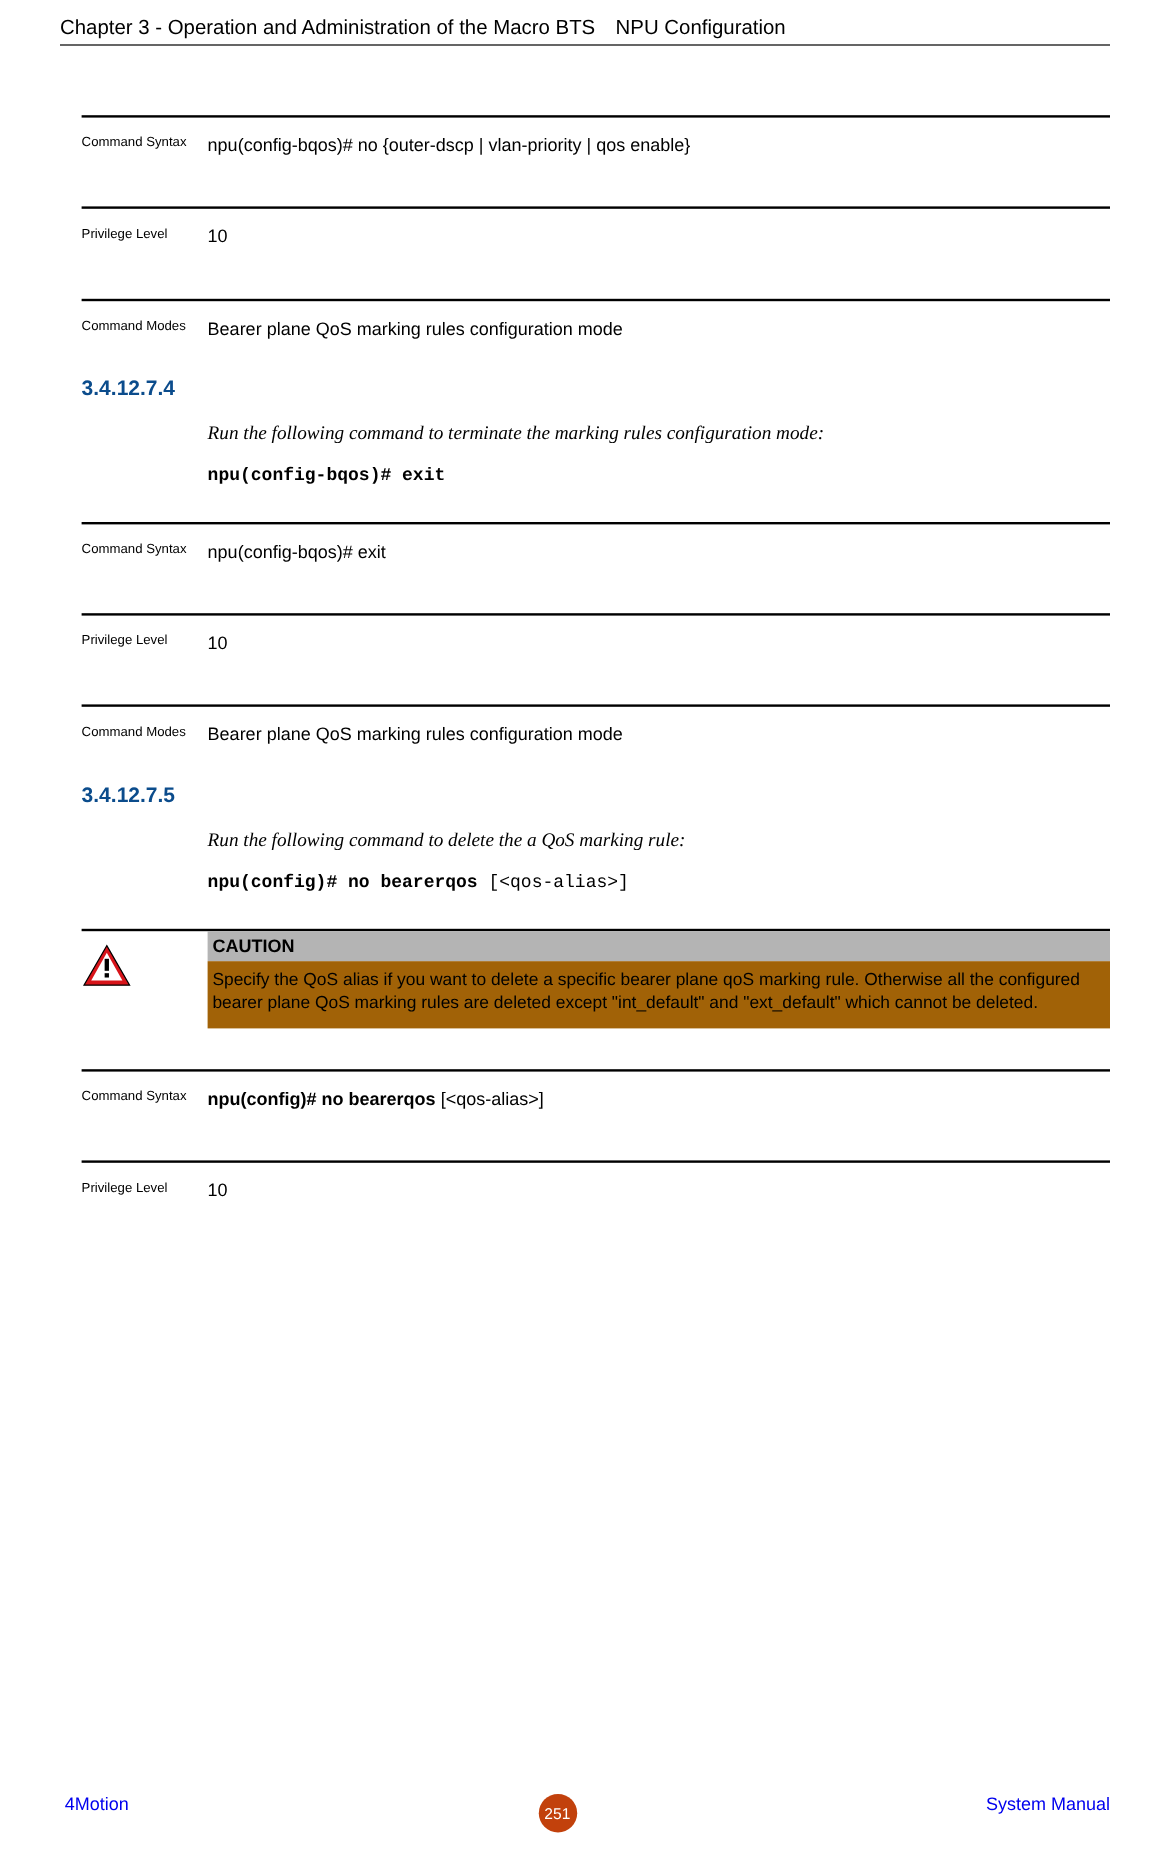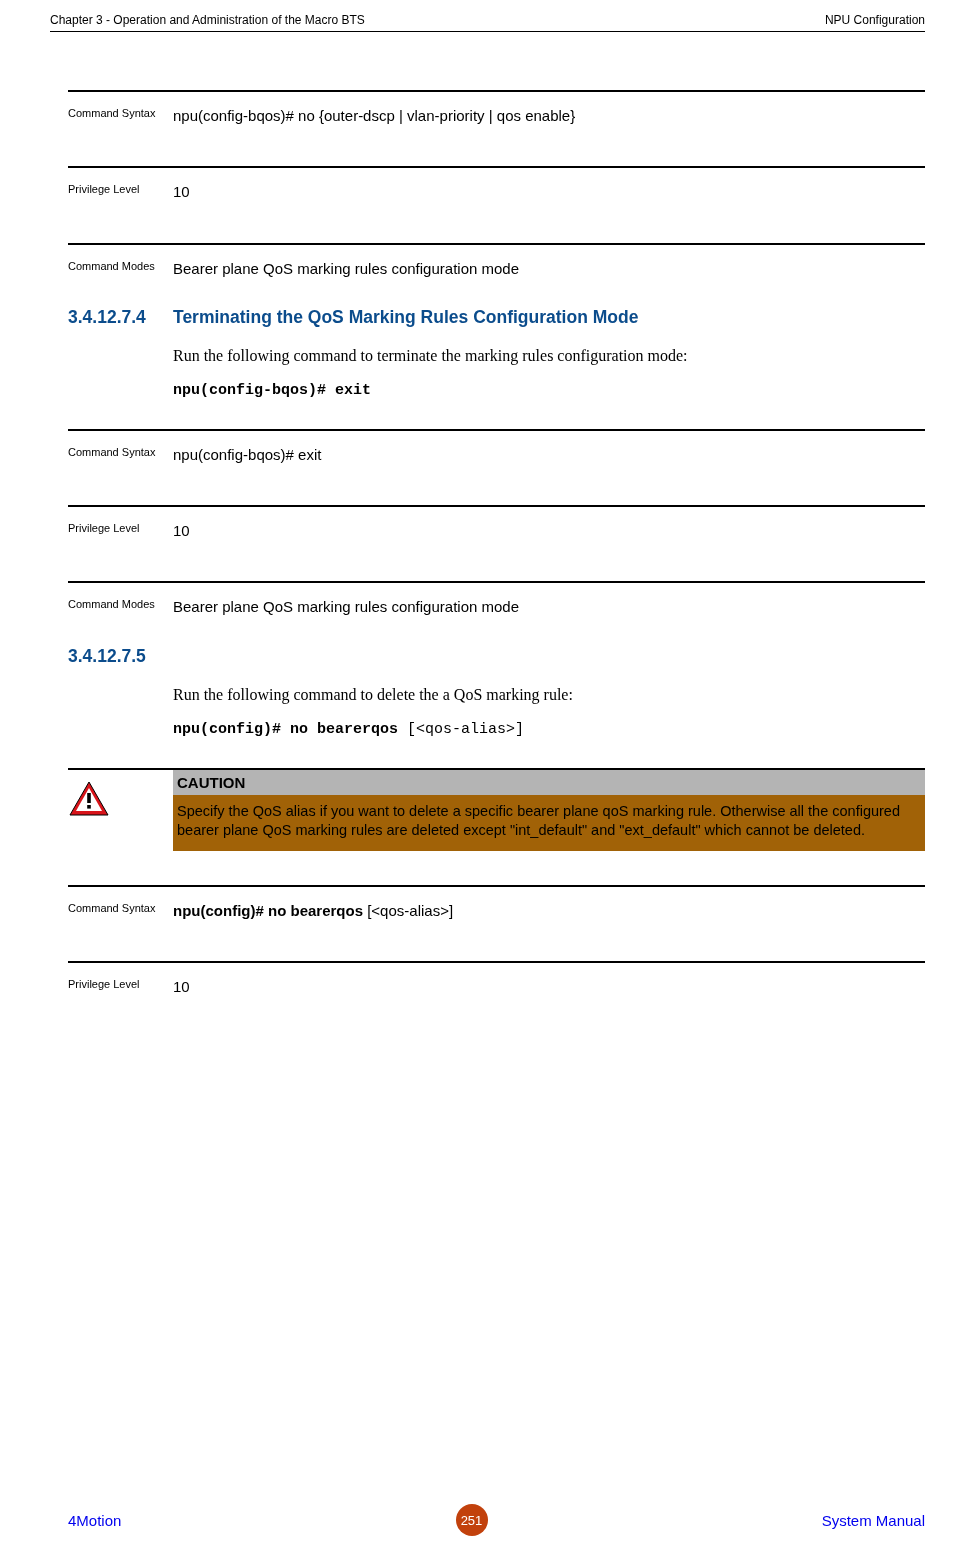--- a/index.html
+++ b/index.html
@@ -15,26 +15,26 @@
     color: #000;
   }
   .page {
     padding: 13px 50px 0 50px;
     box-sizing: border-box;
     height: 1495px;
     position: relative;
   }
   .header {
     display: flex;
-    justify-content: space-between;
-    font-size: 12px;
+    font-size: 17px;
     color: #000;
     padding-bottom: 4px;
     border-bottom: 1px solid #000;
     margin-bottom: 58px;
+    gap: 17px;
   }
   .content {
     padding-left: 18px;
   }
   .def-block {
     display: flex;
     border-top: 2.5px solid #000;
     padding-top: 14px;
     padding-bottom: 30px;
     margin-bottom: 10px;
@@ -72,20 +72,21 @@
     font-family: Arial, Helvetica, sans-serif;
     font-weight: bold;
     font-size: 17.5px;
   }
   .body-text {
     margin-left: 105px;
     font-family: "Book Antiqua", Palatino, serif;
     font-size: 16px;
     line-height: 1.5;
     margin-bottom: 14px;
+    font-style: italic;
   }
   .code-line {
     margin-left: 105px;
     font-family: "Courier New", monospace;
     font-size: 15px;
     font-weight: bold;
     margin-bottom: 30px;
   }
   .code-line .code-arg {
     font-weight: normal;
@@ -116,25 +117,25 @@
   .caution-body {
     background: #a16207;
     font-family: Arial, Helvetica, sans-serif;
     font-size: 14.5px;
     padding: 7px 4px 10px 4px;
     line-height: 1.35;
   }
   .footer {
     position: absolute;
     bottom: 0;
-    left: 18px;
+    left: 4px;
     right: 0;
     height: 50px;
     display: flex;
-    align-items: center;
+    align-items: flex-start;
     justify-content: space-between;
     padding: 0 50px;
     box-sizing: border-box;
   }
   .footer-left, .footer-right {
     color: #0000EE;
     font-family: Arial, Helvetica, sans-serif;
     font-size: 15px;
   }
   .footer-center {
@@ -177,21 +178,20 @@
       <div class="def-value">10</div>
     </div>
 
     <div class="def-block" style="padding-bottom:18px;">
       <div class="def-label">Command Modes</div>
       <div class="def-value">Bearer plane QoS marking rules configuration mode</div>
     </div>
 
     <div class="section-heading-row">
       <div class="section-num">3.4.12.7.4</div>
-      <div class="section-title">Terminating the QoS Marking Rules Configuration Mode</div>
     </div>
     <div class="body-text">Run the following command to terminate the marking rules configuration mode:</div>
     <div class="code-line">npu(config-bqos)# exit</div>
 
     <div class="def-block">
       <div class="def-label">Command Syntax</div>
       <div class="def-value">npu(config-bqos)# exit</div>
     </div>
 
     <div class="def-block">

